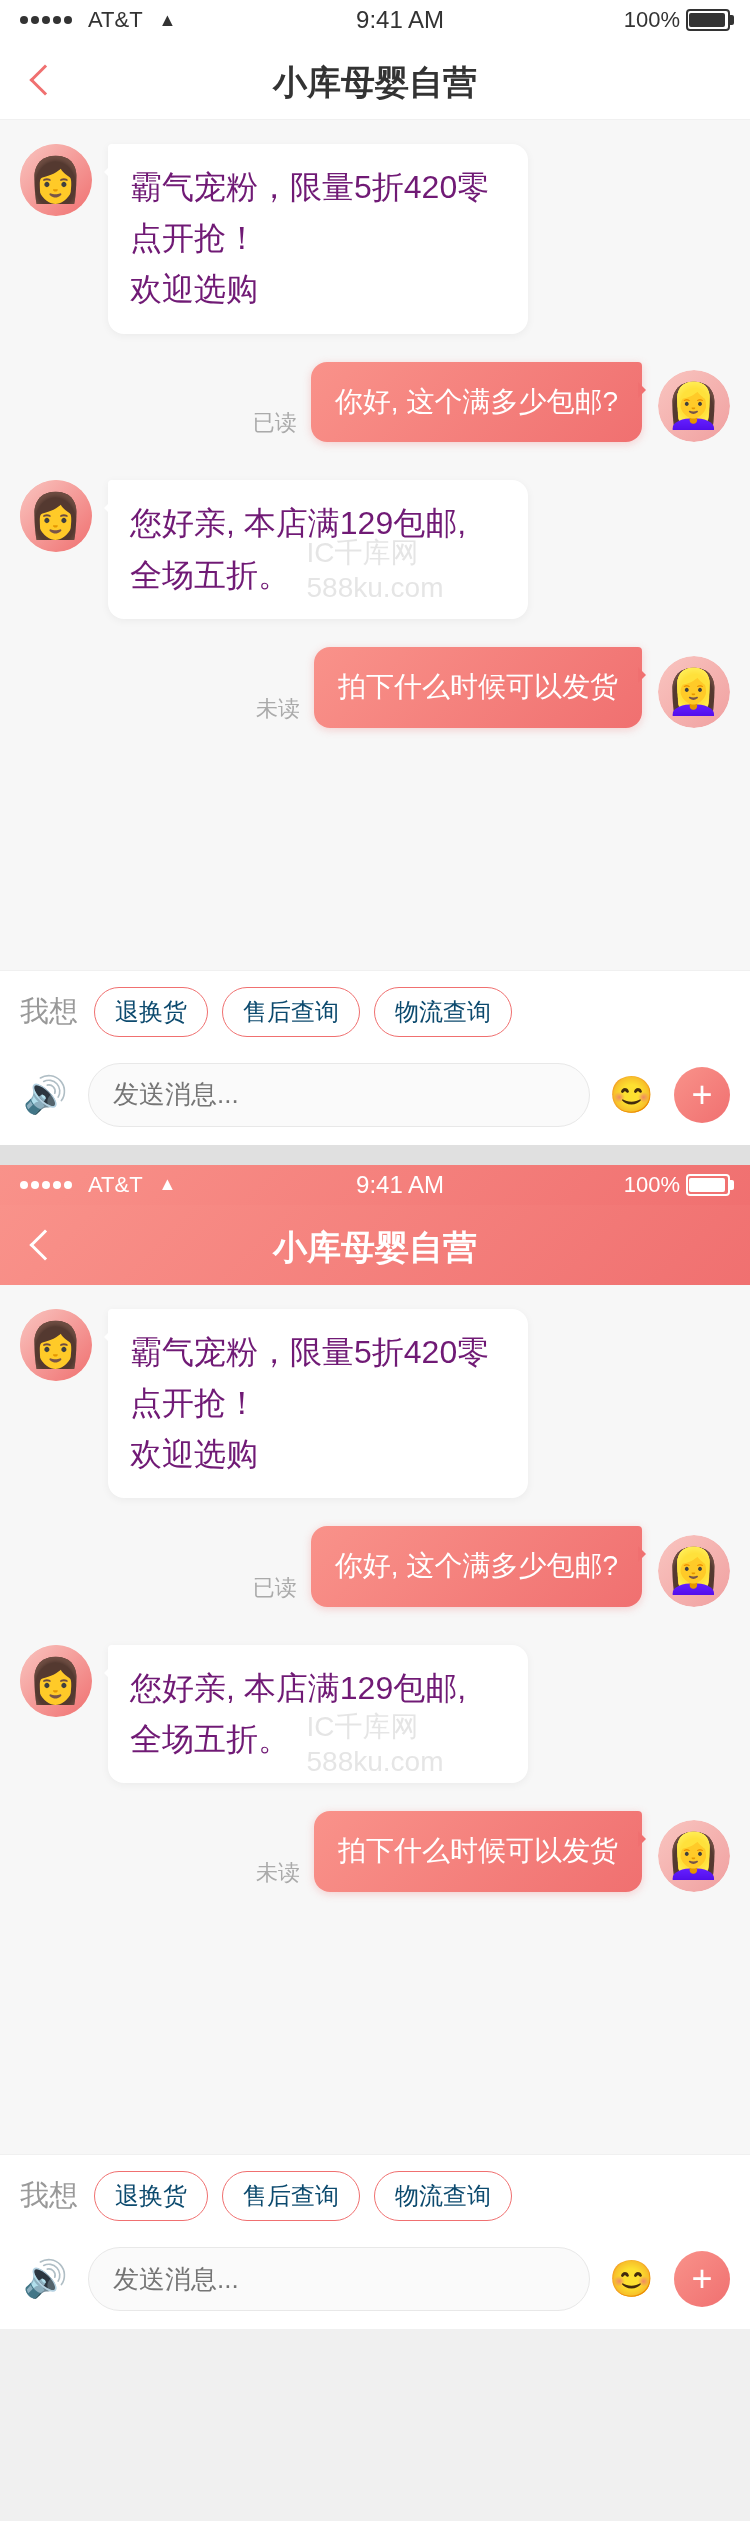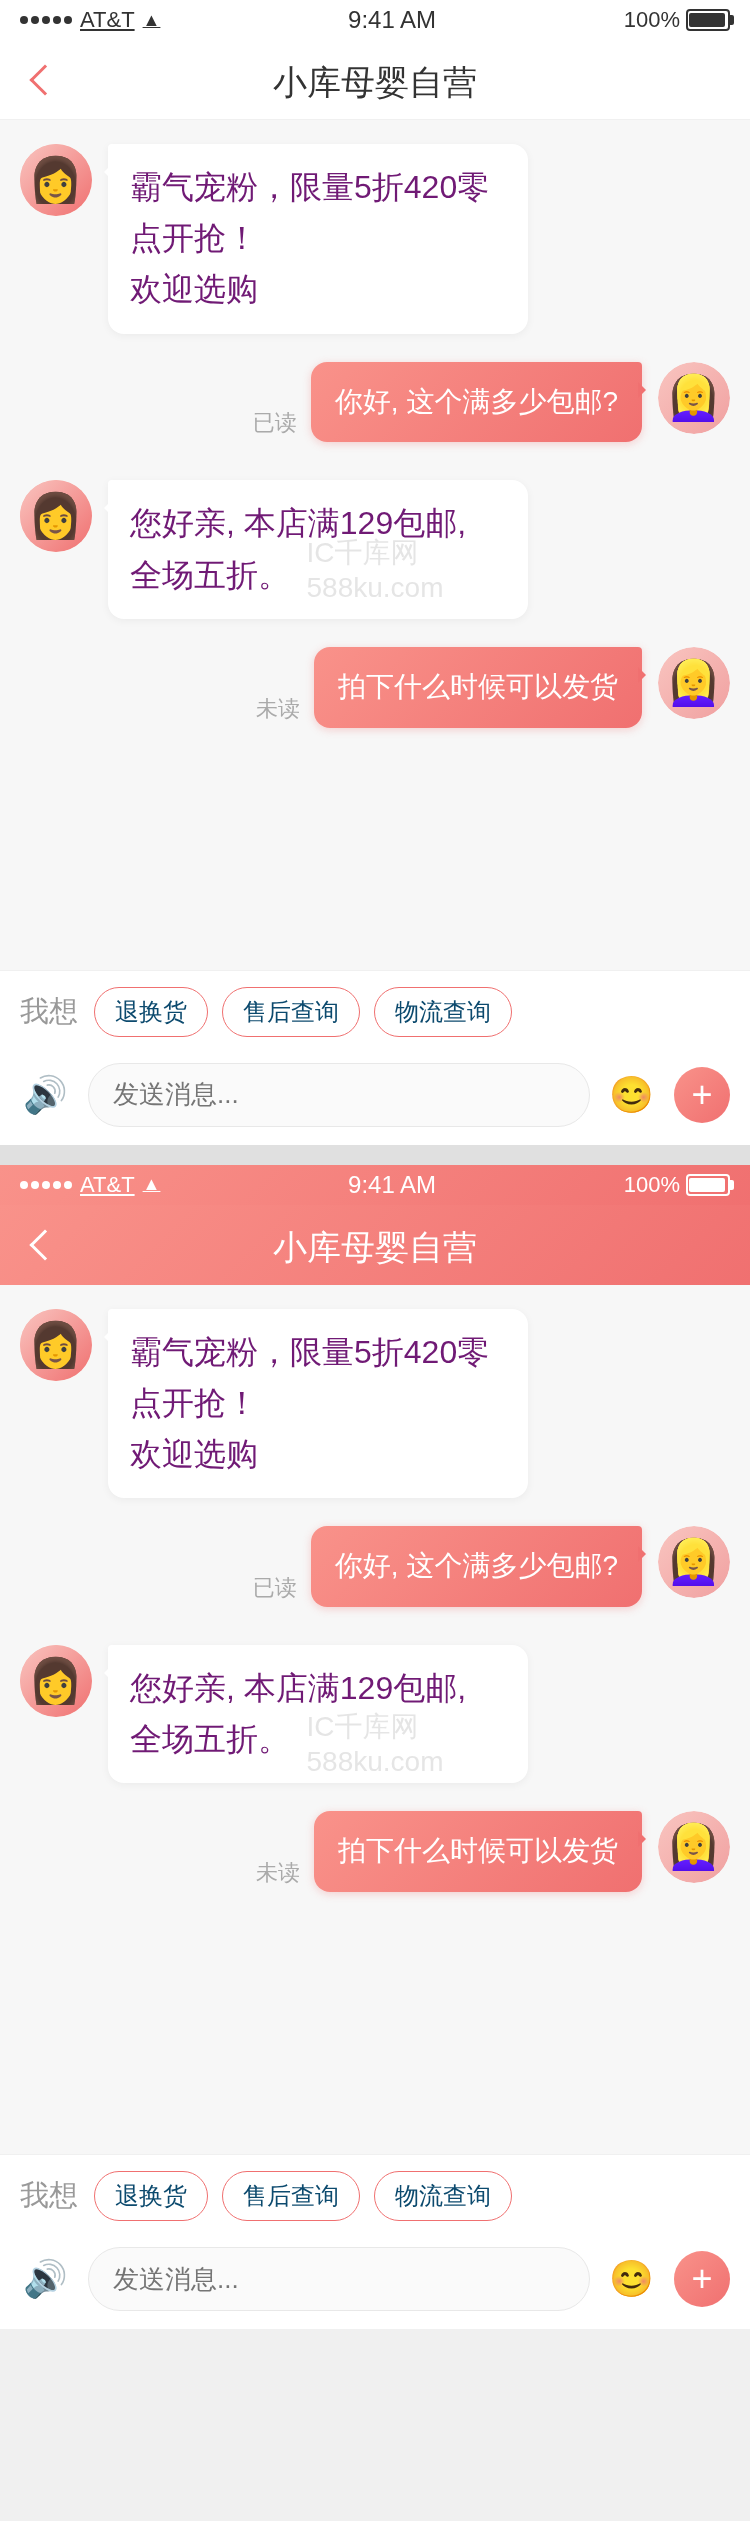--- a/index.html
+++ b/index.html
@@ -26,22 +26,21 @@
       display: flex;
       align-items: center;
       justify-content: space-between;
       padding: 0 20px;
       font-size: 22px;
       color: #333;
     }
     .status-left {
       display: flex;
       align-items: center;
-      gap: 8px;
-      text-decoration: underline;
+      gap: 16px;
     }
     .signal-dots {
       display: flex; gap: 3px;
     }
     .signal-dot {
       width: 8px; height: 8px; border-radius: 50%;
       background: #333;
     }
     .status-carrier { font-size: 22px; font-weight: 500; }
     .wifi-icon { font-size: 18px; }
@@ -80,21 +79,21 @@
       cursor: pointer;
     }
     .back-arrow {
       width: 22px; height: 22px;
       border-left: 3px solid #f07070;
       border-bottom: 3px solid #f07070;
       transform: rotate(45deg);
     }
     .header-title {
       font-size: 34px;
-      font-weight: 400;
+      font-weight: 700;
       color: #333;
       margin-top: 6px;
     }
 
     
     .chat-area {
       padding: 24px 20px;
       background: #f7f7f7;
       min-height: 600px;
     }
@@ -144,21 +143,21 @@
       content: '';
       position: absolute;
       left: -12px; top: 20px;
       border: 8px solid transparent;
       border-right-color: #fff;
     }
 
     
     .msg-right {
       display: flex;
-      align-items: flex-start;
+      align-items: flex-end;
       justify-content: flex-end;
       margin-bottom: 10px;
     }
     .read-status {
       font-size: 22px;
       color: #aaa;
       margin-right: 14px;
       align-self: flex-end;
       margin-bottom: 4px;
     }

